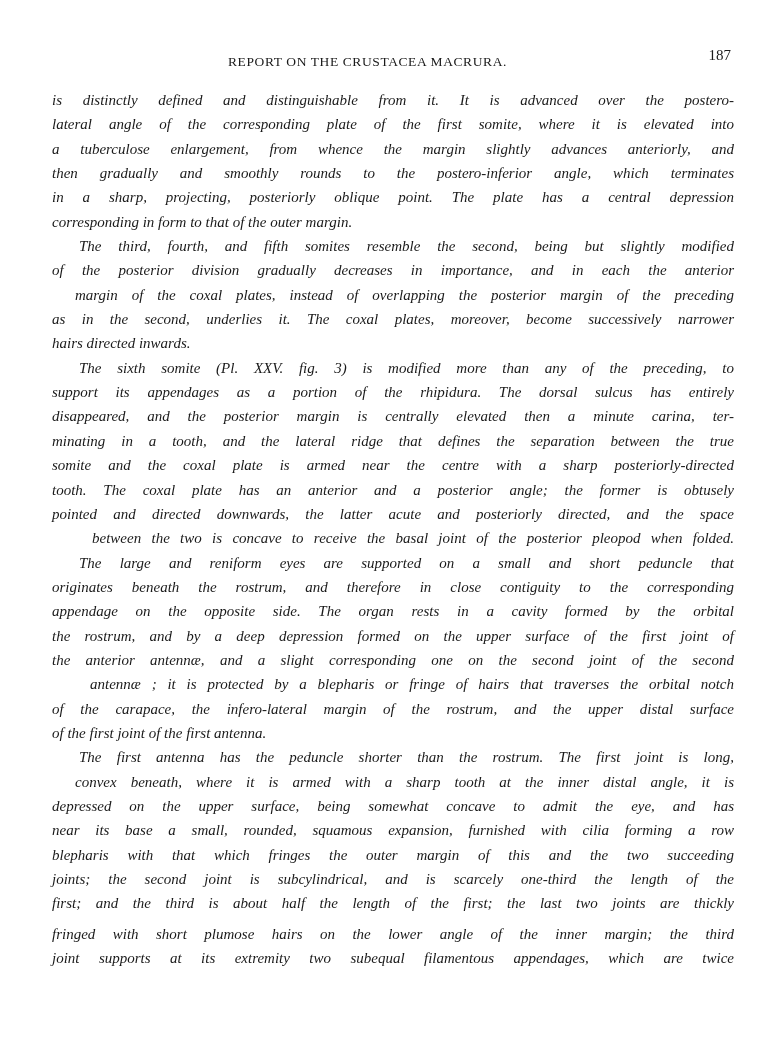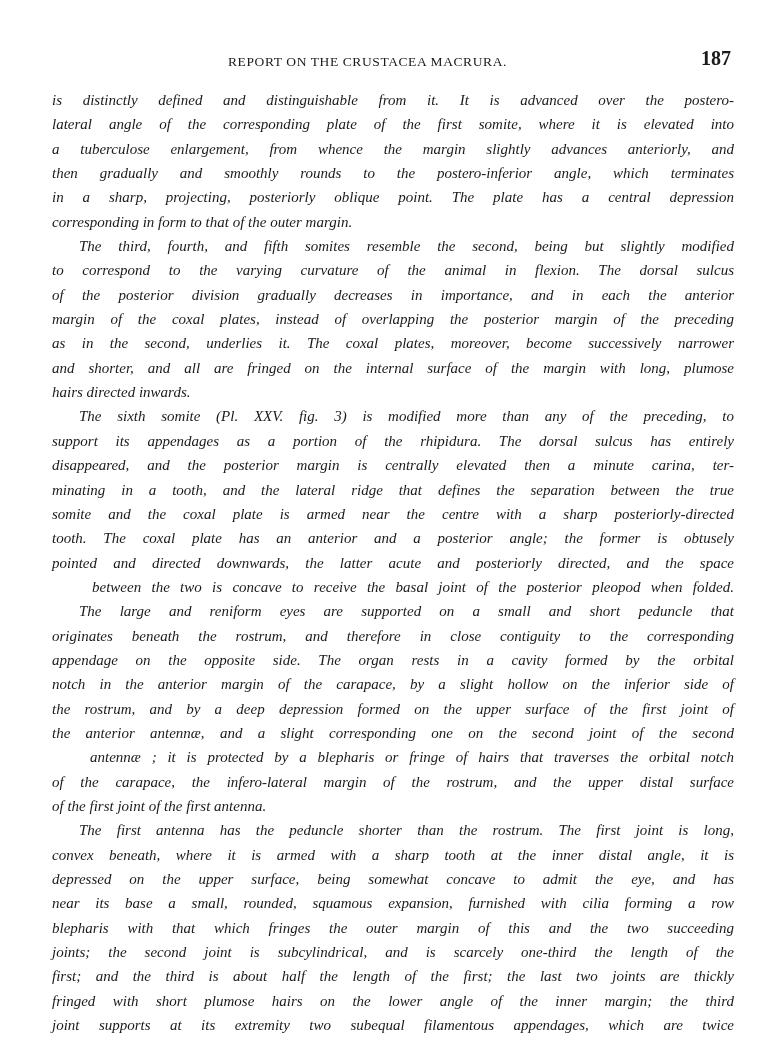--- a/index.html
+++ b/index.html
@@ -1,20 +1,20 @@
 <!DOCTYPE html>
 <html><head>
 <meta charset="utf-8">
 <style>
   html, body { margin:0; padding:0; background:#ffffff; }
   body { width:776px; height:1050px; position:relative; overflow:hidden;
          font-family:"Liberation Serif","DejaVu Serif",serif; color:#1a1a1a; }
   .header { position:absolute; top:50px; left:0; width:776px; height:24px; }
   .running-title { position:absolute; left:228px; top:4px; font-size:13.5px; letter-spacing:0.6px; }
-  .page-number { position:absolute; right:45px; top:-3px; font-size:20px;font-weight:bold; }
+  .page-number { position:absolute; right:45px; top:-3px; font-size:15px; }
   .body-text { position:absolute; left:52px; top:88px; width:682px; }
   .line { display:block; height:24.35px; line-height:24.35px; font-size:15px;
           text-align:justify; text-align-last:justify; white-space:nowrap; overflow:visible;font-style:italic; }
   .line.indent { padding-left:27px; }
   .line.last { text-align-last:left; }
 </style>
 </head>
 <body>
 
 <div class="header">
@@ -28,55 +28,52 @@
     <span class="line" style="white-space: normal;">is distinctly defined and distinguishable from it.  It is advanced over the postero-</span>
     <span class="line" style="white-space: normal;">lateral angle of the corresponding plate of the first somite, where it is elevated into</span>
     <span class="line" style="white-space: normal;">a tuberculose enlargement, from whence the margin slightly advances anteriorly, and</span>
     <span class="line" style="white-space: normal;">then gradually and smoothly rounds to the postero-inferior angle, which terminates</span>
     <span class="line" style="white-space: normal;">in a sharp, projecting, posteriorly oblique point.  The plate has a central depression</span>
     <span class="line last" style="white-space: normal;">corresponding in form to that of the outer margin.</span>
   </div>
 
   <div>
     <span class="line indent" style="white-space: normal;">The third, fourth, and fifth somites resemble the second, being but slightly modified</span>
-    <span class="line" style="white-space: normal;">to correspond to the varying curvature of the animal in flexion.  The dorsal sulcus</span>
     <span class="line" style="white-space: normal;">of the posterior division gradually decreases in importance, and in each the anterior</span>
-    <span class="line" style="white-space: normal;">margin of the coxal plates, instead of overlapping the posterior margin of the preceding</span>
+    <span class="line" style="white-space: normal; margin-left: 23px;">margin of the coxal plates, instead of overlapping the posterior margin of the preceding</span>
     <span class="line" style="white-space: normal;">as in the second, underlies it.  The coxal plates, moreover, become successively narrower</span>
-    <span class="line" style="white-space: normal;">and shorter, and all are fringed on the internal surface of the margin with long, plumose</span>
     <span class="line last" style="white-space: normal;">hairs directed inwards.</span>
   </div>
 
   <div>
     <span class="line indent" style="white-space: normal;">The sixth somite (Pl. XXV. fig. 3) is modified more than any of the preceding, to</span>
     <span class="line" style="white-space: normal;">support its appendages as a portion of the rhipidura.  The dorsal sulcus has entirely</span>
     <span class="line" style="white-space: normal;">disappeared, and the posterior margin is centrally elevated then a minute carina, ter-</span>
     <span class="line" style="white-space: normal;">minating in a tooth, and the lateral ridge that defines the separation between the true</span>
     <span class="line" style="white-space: normal;">somite and the coxal plate is armed near the centre with a sharp posteriorly-directed</span>
     <span class="line" style="white-space: normal;">tooth.  The coxal plate has an anterior and a posterior angle; the former is obtusely</span>
     <span class="line" style="white-space: normal;">pointed and directed downwards, the latter acute and posteriorly directed, and the space</span>
     <span class="line" style="white-space: normal; margin-left: 40px;">between the two is concave to receive the basal joint of the posterior pleopod when folded.</span>
   </div>
 
   <div>
     <span class="line indent" style="white-space: normal;">The large and reniform eyes are supported on a small and short peduncle that</span>
     <span class="line" style="white-space: normal;">originates beneath the rostrum, and therefore in close contiguity to the corresponding</span>
     <span class="line" style="white-space: normal;">appendage on the opposite side.  The organ rests in a cavity formed by the orbital</span>
-    <span class="line" style="white-space: normal;">notch in the anterior margin of the carapace, by a slight hollow on the inferior side of</span>
     <span class="line" style="white-space: normal;">the rostrum, and by a deep depression formed on the upper surface of the first joint of</span>
     <span class="line" style="white-space: normal;">the anterior antennæ, and a slight corresponding one on the second joint of the second</span>
     <span class="line" style="white-space: normal; margin-left: 38px;">antennæ ; it is protected by a blepharis or fringe of hairs that traverses the orbital notch</span>
     <span class="line" style="white-space: normal;">of the carapace, the infero-lateral margin of the rostrum, and the upper distal surface</span>
     <span class="line last" style="white-space: normal;">of the first joint of the first antenna.</span>
   </div>
 
   <div>
     <span class="line indent" style="white-space: normal;">The first antenna has the peduncle shorter than the rostrum.  The first joint is long,</span>
-    <span class="line" style="white-space: normal;">convex beneath, where it is armed with a sharp tooth at the inner distal angle, it is</span>
+    <span class="line" style="white-space: normal; margin-left: 23px;">convex beneath, where it is armed with a sharp tooth at the inner distal angle, it is</span>
     <span class="line" style="white-space: normal;">depressed on the upper surface, being somewhat concave to admit the eye, and has</span>
     <span class="line" style="white-space: normal;">near its base a small, rounded, squamous expansion, furnished with cilia forming a row</span>
     <span class="line" style="white-space: normal;">blepharis with that which fringes the outer margin of this and the two succeeding</span>
     <span class="line" style="white-space: normal;">joints; the second joint is subcylindrical, and is scarcely one-third the length of the</span>
     <span class="line" style="white-space: normal;">first; and the third is about half the length of the first; the last two joints are thickly</span>
-    <span class="line" style="white-space: normal;">fringed with short plumose hairs on the lower angle of the inner margin; the third</span>
+    <span class="line" style="white-space: normal; margin-top: 6px;">fringed with short plumose hairs on the lower angle of the inner margin; the third</span>
     <span class="line" style="white-space: normal;">joint supports at its extremity two subequal filamentous appendages, which are twice</span>
   </div>
 </div>
 
 </body></html>

